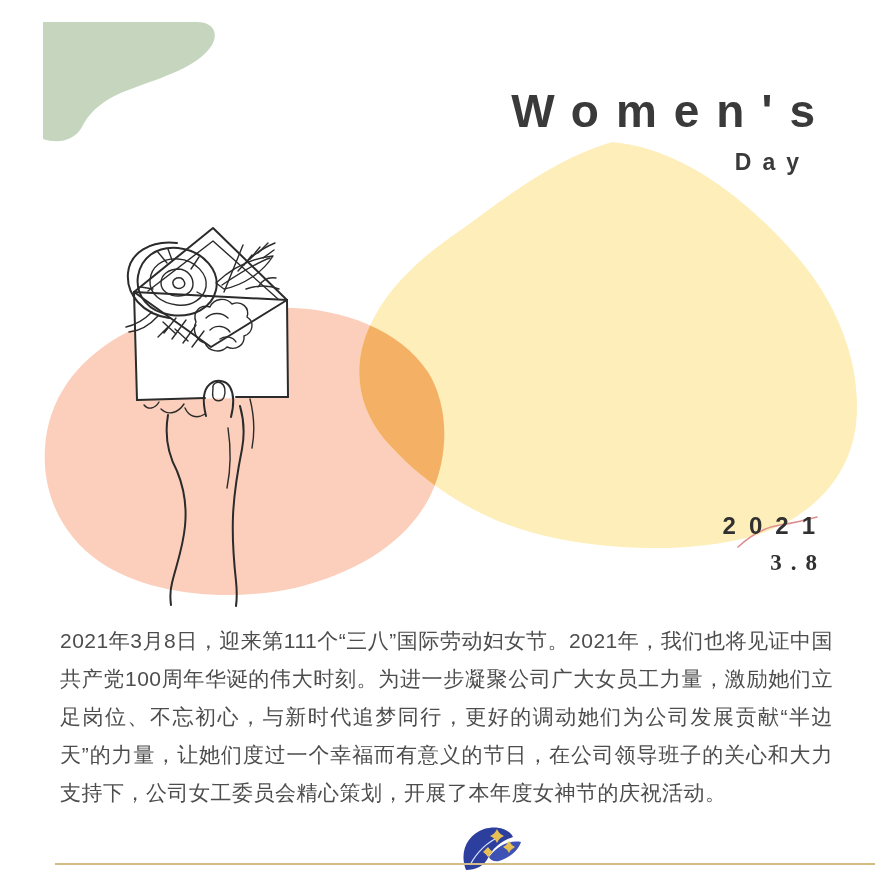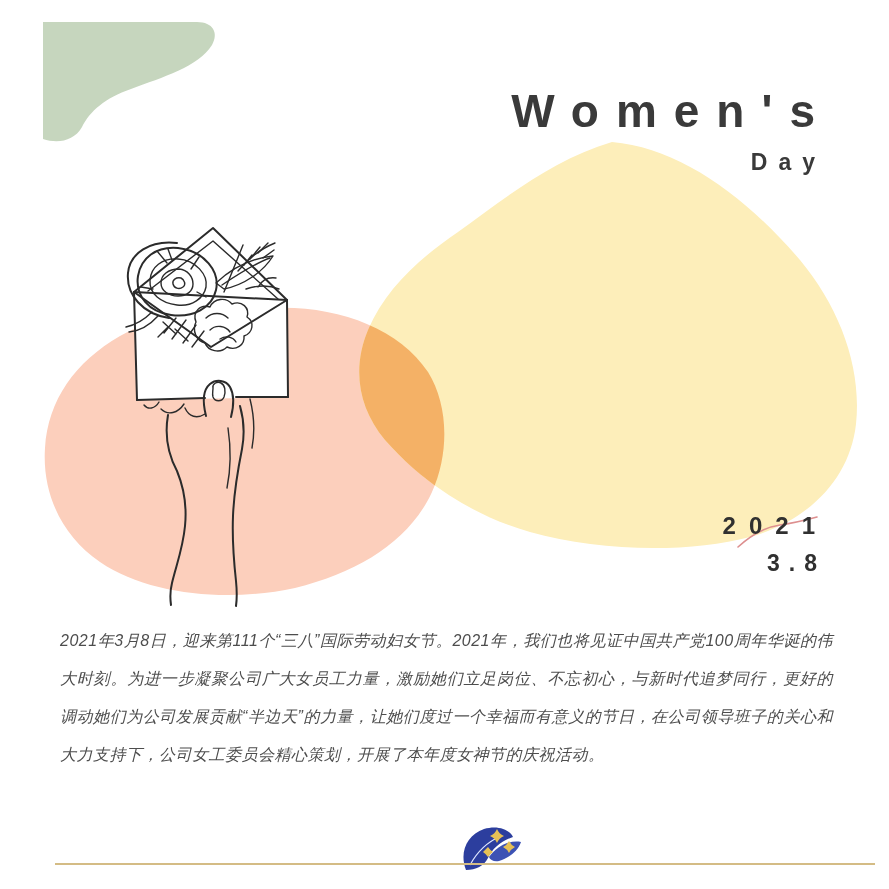--- a/index.html
+++ b/index.html
@@ -20,35 +20,35 @@
   .logo-leaf-b{fill:var(--logo_blue_light);}
   .logo-vein{stroke:#dfe6ff;stroke-width:1.2;fill:none;}
   .logo-star{fill:var(--logo_star_gold);}
 
   .txt{position:absolute;white-space:nowrap;}
   .title{
     top:84px;right:74px;font-size:46px;font-weight:700;color:var(--title_text);
     letter-spacing:17px;margin-right:-17px;text-align:right;
   }
   .subtitle{
-    top:149px;right:74px;font-size:23px;font-weight:700;color:var(--title_text);
+    top:149px;right:90px;font-size:23px;font-weight:700;color:var(--title_text);
     letter-spacing:11px;margin-right:-11px;text-align:right;
   }
   .year{
     top:512px;right:74px;font-size:24px;font-weight:600;color:var(--date_text);
     letter-spacing:13px;margin-right:-13px;text-align:right;
   }
   .date{
     top:550px;right:72px;font-size:23px;font-weight:600;color:var(--date_text);
-    letter-spacing:9px;margin-right:-9px;text-align:right;
+    letter-spacing:9px;margin-right:-9px;text-align:right;font-family:Liberation Serif, serif;
   }
   .para{
     position:absolute;left:60px;top:622px;width:773px;
-    font-size:16px;line-height:38px;letter-spacing:0.5px;color:var(--body_text);
-    text-align:justify;white-space:normal;font-style:italic;
+    font-size:21px;line-height:38px;letter-spacing:0.5px;color:var(--body_text);
+    text-align:justify;white-space:normal;
   }
   .caption{
     top:840px;left:60px;font-size:22px;font-weight:700;color:var(--footer_gold);
     letter-spacing:1px;
   }
   .gold-line{
     position:absolute;left:55px;top:863px;width:820px;height:2px;
     background:var(--footer_line);
   }
 </style>

